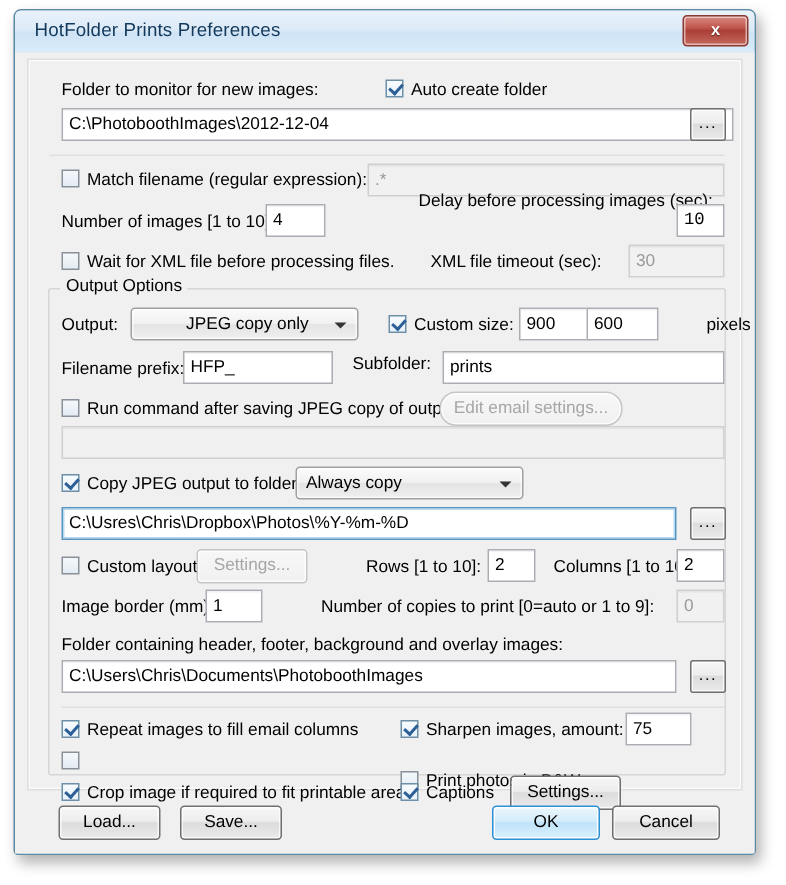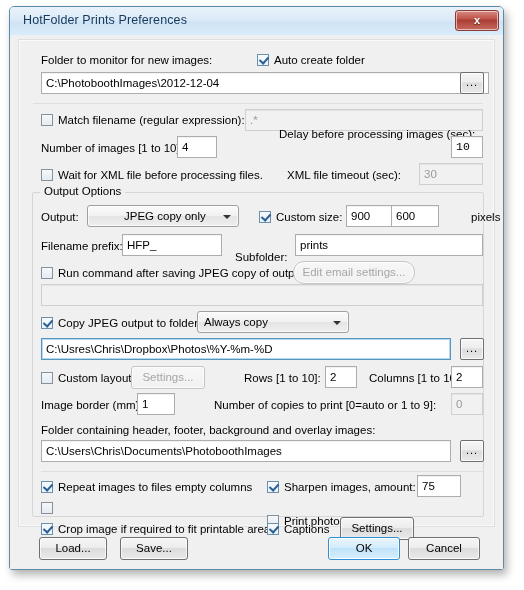--- a/index.html
+++ b/index.html
@@ -165,21 +165,21 @@
         <span class="box"></span><span>Custom size:</span>
       </div>
       <div class="txt" style="left:327px;top:165px;width:48px;">900</div>
       <div class="lbl" style="left:384px;top:170px;">x</div>
       <div class="txt" style="left:372px;top:165px;width:48px;">600</div>
       <div class="lbl" style="left:452px;top:170px;">pixels</div>
 
       <div class="lbl" style="left:22px;top:199px;">Filename prefix:</div>
       <div class="txt" style="left:103px;top:194px;width:100px;">HFP_</div>
 
-      <div class="lbl" style="left:216px;top:210px;">Subfolder:</div>
+      <div class="lbl" style="left:216px;top:196px;">Subfolder:</div>
       <div class="txt" style="left:276px;top:194px;width:188px;">prints</div>
 
       <div class="cb" style="left:22px;top:226px;">
         <span class="box"></span><span>Run command after saving JPEG copy of output:</span>
       </div>
       <div class="btn disabled" style="left:274px;top:221px;width:122px;border-radius:11px;">Edit email settings...</div>
 
       <div class="txt disabled" style="left:22px;top:244px;width:442px;"></div>
 
       <div class="cb on" style="left:22px;top:276px;">
@@ -210,21 +210,21 @@
       <div class="lbl" style="left:195px;top:358px;">Number of copies to print [0=auto or 1 to 9]:</div>
       <div class="txt disabled" style="left:432px;top:353px;width:32px;">0</div>
 
       <div class="lbl" style="left:22px;top:383px;">Folder containing header, footer, background and overlay images:</div>
       <div class="txt" style="left:22px;top:400px;width:410px;">C:\Users\Chris\Documents\PhotoboothImages</div>
       <div class="btn browse" style="left:441px;top:400px;">...</div>
 
       <div class="sep" style="left:22px;top:431px;width:442px;"></div>
 
       <div class="cb on" style="left:22px;top:440px;">
-        <span class="box"></span><span>Repeat images to files empty columns</span>
+        <span class="box"></span><span>Repeat images to fill email columns</span>
       </div>
       <div class="cb" style="left:22px;top:461px;">
         <span class="box"></span>
       </div>
       <div class="cb on" style="left:22px;top:482px;">
         <span class="box"></span><span>Crop image if required to fit printable area</span>
       </div>
 
       <div class="cb on" style="left:248px;top:440px;">
         <span class="box"></span><span>Sharpen images, amount:</span>

